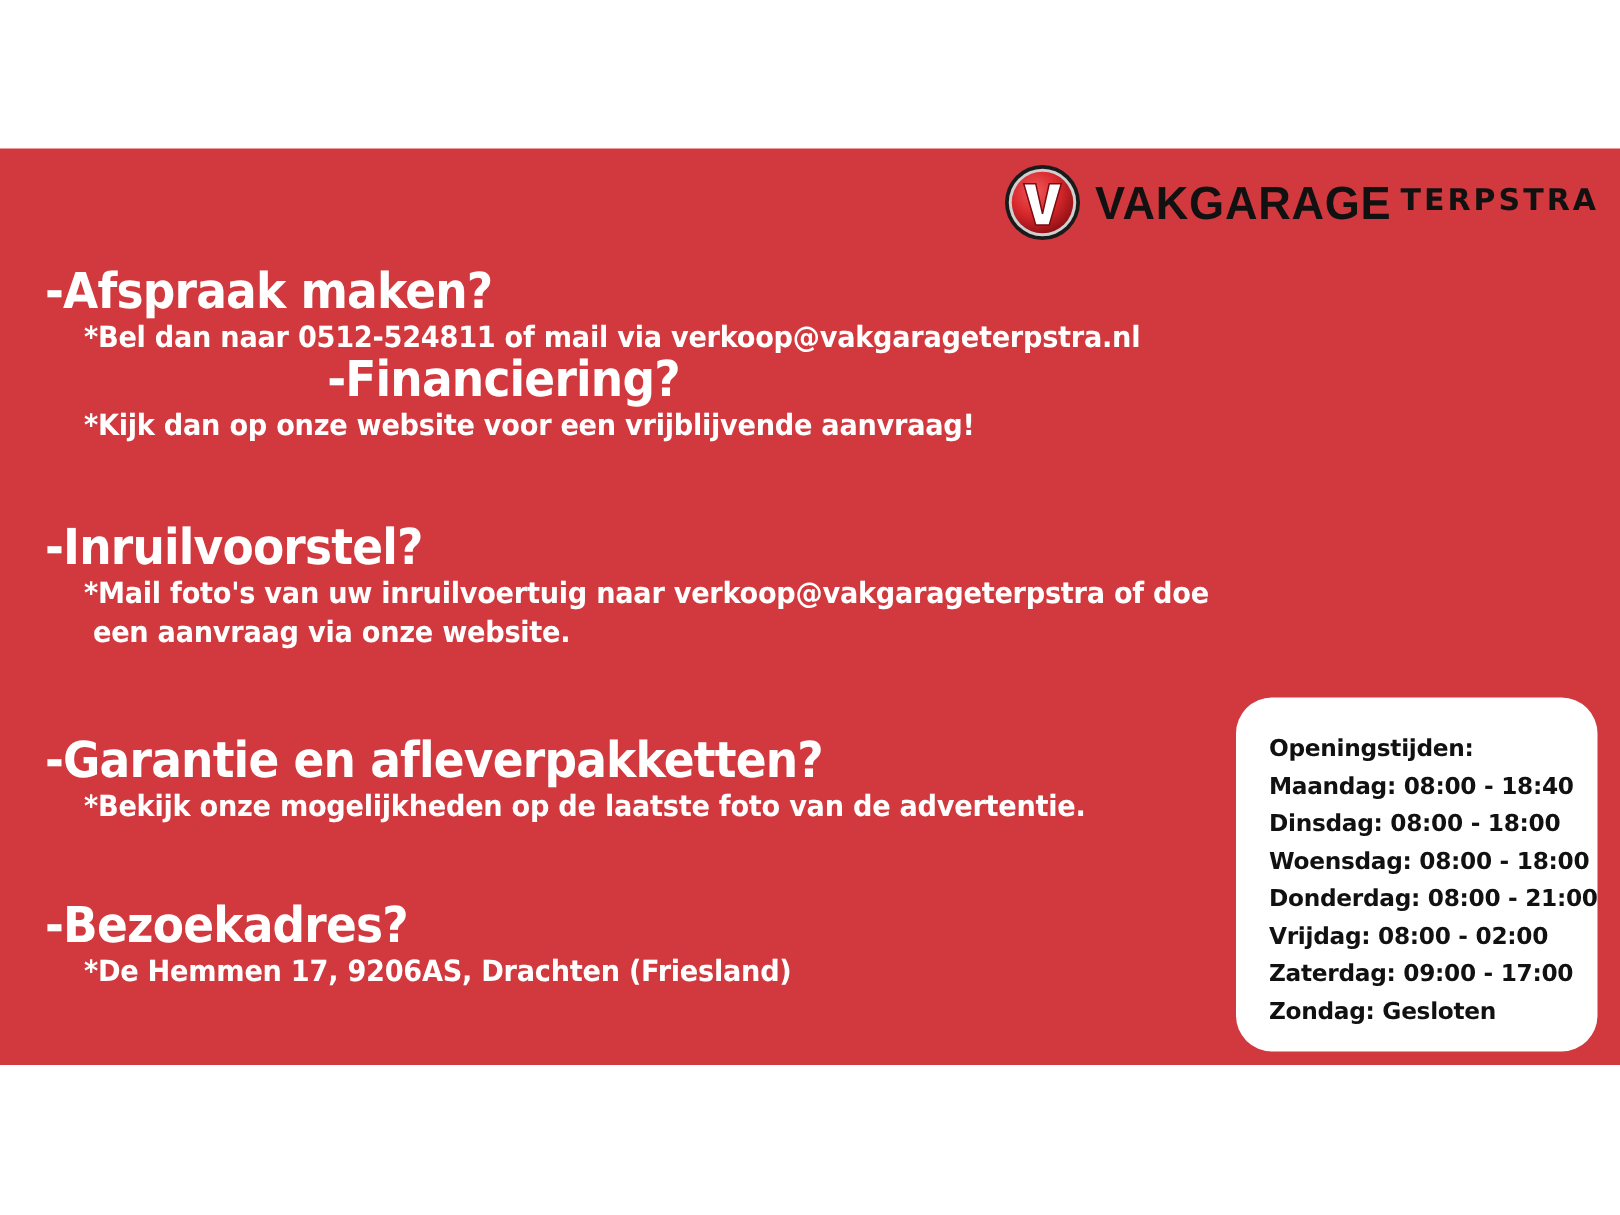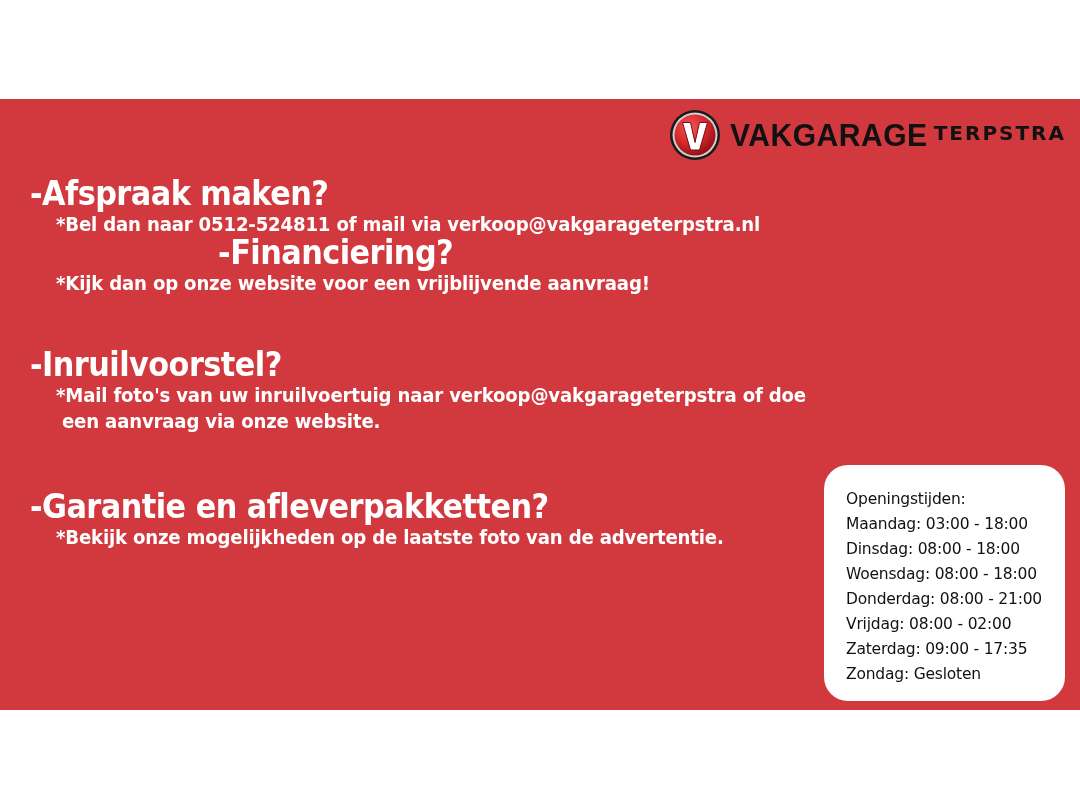--- a/index.html
+++ b/index.html
@@ -112,21 +112,21 @@
     top: 366px;
     width: 241px;
     height: 236px;
     background: #ffffff;
     border-radius: 24px;
     box-sizing: border-box;
     padding: 22px 0 0 22px;
   }
   .hours-line {
     font-family: "DejaVu Sans", sans-serif;
-    font-weight: normal;
+    font-weight: bold;
     font-size: 15.5px;
     line-height: 25px;
     color: #111111;
     letter-spacing: -0.2px;
     white-space: nowrap;
   }
 </style>
 </head>
 <body>
 
@@ -170,26 +170,30 @@
       <div class="qa-title">-Inruilvoorstel?</div>
       <div class="qa-line">*Mail foto's van uw inruilvoertuig naar verkoop@vakgarageterpstra of doe</div>
       <div class="qa-line indent2">een aanvraag via onze website.</div>
     </div>
 
     <div class="qa" id="qa-3">
       <div class="qa-title">-Garantie en afleverpakketten?</div>
       <div class="qa-line">*Bekijk onze mogelijkheden op de laatste foto van de advertentie.</div>
     </div>
 
+    <div class="qa" id="qa-4">
+      <div class="qa-title">-Bezoekadres?</div>
+      <div class="qa-line">*De Hemmen 17, 9206AS, Drachten (Friesland)</div>
+    </div>
 
     <div class="hours-card">
       <div class="hours-line">Openingstijden:</div>
-      <div class="hours-line">Maandag: 03:00 - 18:00</div>
+      <div class="hours-line">Maandag: 08:00 - 18:40</div>
       <div class="hours-line">Dinsdag: 08:00 - 18:00</div>
       <div class="hours-line">Woensdag: 08:00 - 18:00</div>
       <div class="hours-line">Donderdag: 08:00 - 21:00</div>
       <div class="hours-line">Vrijdag: 08:00 - 02:00</div>
-      <div class="hours-line">Zaterdag: 09:00 - 17:35</div>
+      <div class="hours-line">Zaterdag: 09:00 - 17:00</div>
       <div class="hours-line">Zondag: Gesloten</div>
     </div>
 
   </div>
 </div>
 
 </body></html>

